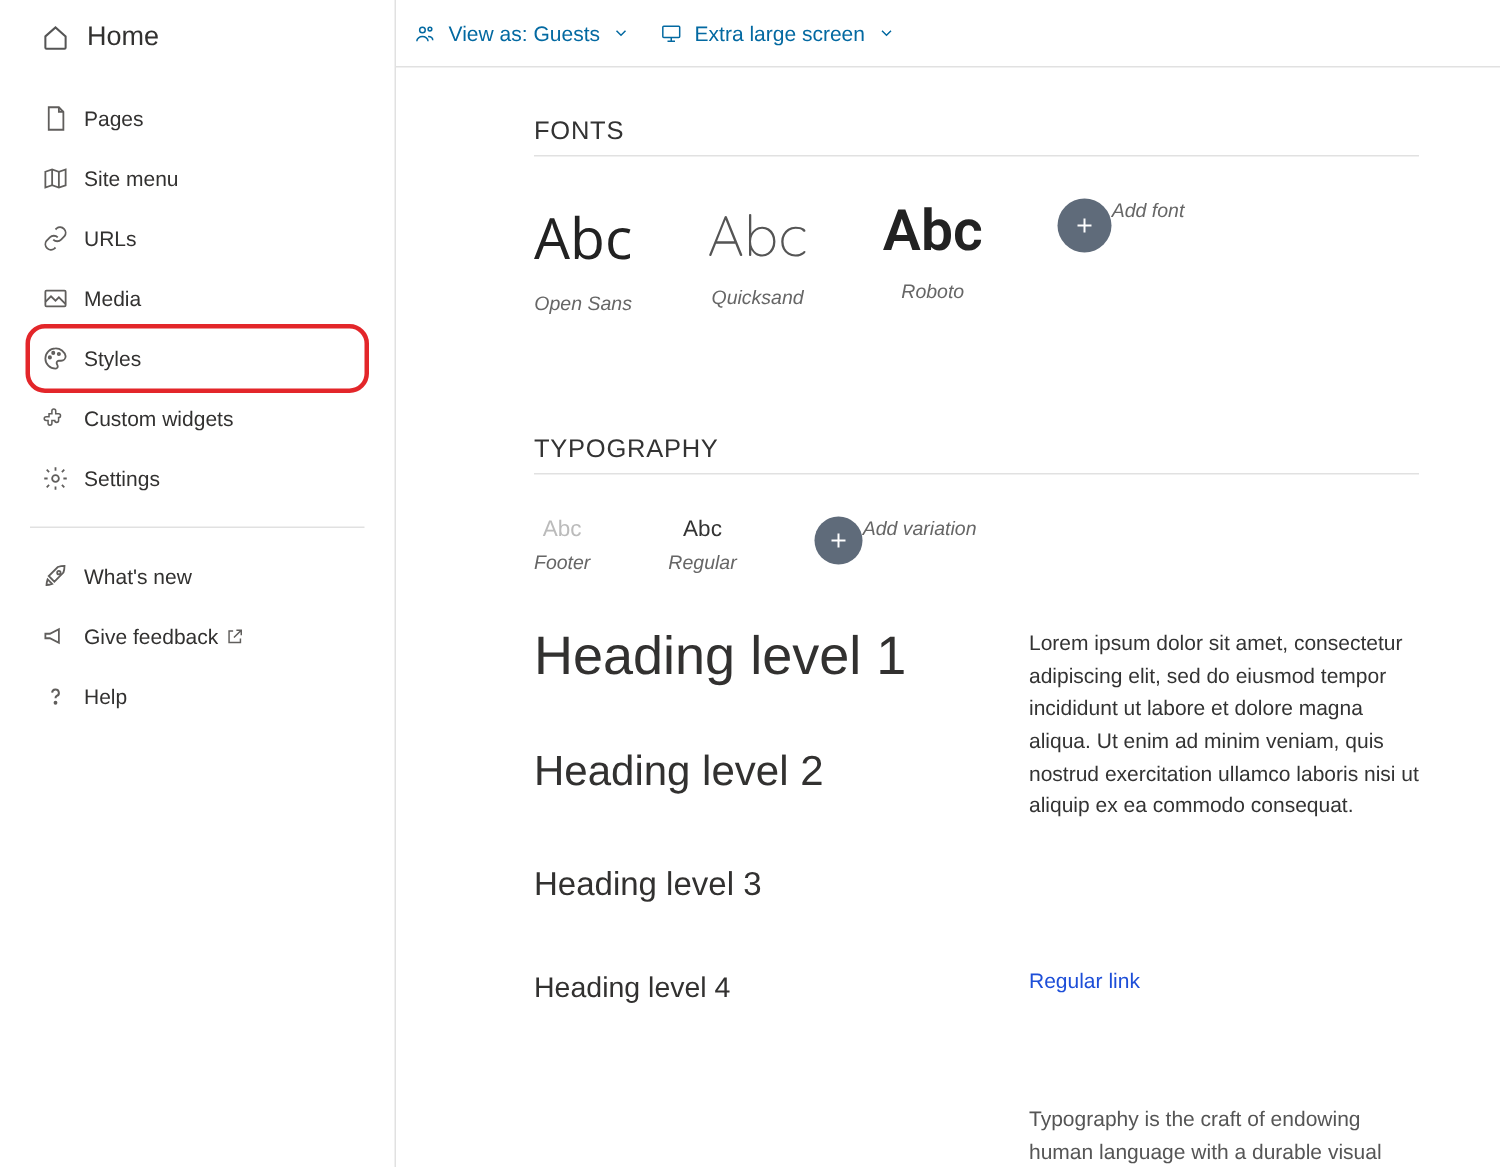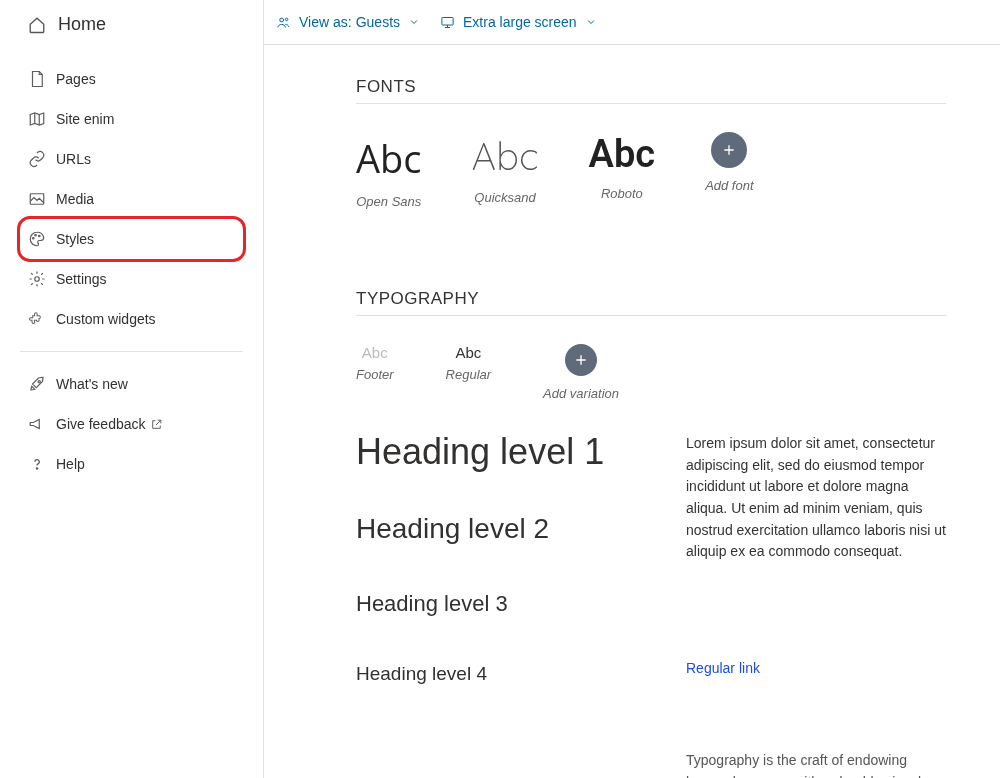--- a/index.html
+++ b/index.html
@@ -22,21 +22,21 @@
     .content { flex:1; overflow:auto; padding:32px 54px 0 92px; }
     .section-title { font-size:17px; color:#333; margin-bottom:6px; font-weight:400; letter-spacing:0.5px; }
     .section-hr { border:none; border-top:1px solid #e1e1e1; margin-bottom:28px; }
     .font-row { display:flex; align-items:flex-start; gap:50px; }
     .font-card { text-align:center; }
     .font-card .abc { font-size:38px; color:#222; margin-bottom:10px; }
     .font-card .fname { font-style:italic; color:#666; font-size:13px; }
     .f1 { font-family:'Open Sans','Segoe UI',sans-serif; }
     .f2 { font-family:'Quicksand','Segoe UI Light',sans-serif; font-weight:300; color:#555 !important; }
     .f3 { font-family:'Roboto','Segoe UI',sans-serif; font-weight:600; }
-    .addbtn { display:flex; flex-direction:column; align-items:center; }
+    .addbtn { display:flex; flex-direction:row; }
     .plus-circle { width:36px; height:36px; border-radius:50%; background:#5f6b7a; color:#fff; display:flex; align-items:center; justify-content:center; font-size:20px; margin-bottom:10px; cursor:pointer; }
     .plus-circle svg { width:16px; height:16px; }
     .add-label { font-style:italic; color:#666; font-size:13px; }
     .typo-section { margin-top:80px; }
     .typo-variants { display:flex; align-items:flex-start; gap:52px; margin-top:8px; margin-bottom:30px; }
     .variant { text-align:center; }
     .variant .abc2 { font-size:15px; color:#333; margin-bottom:6px; }
     .variant.dim .abc2 { color:#bbb; }
     .variant .vname { font-style:italic; color:#666; font-size:13px; }
     .addvar .plus-circle { width:32px; height:32px; }
@@ -76,21 +76,21 @@
           </span>
         <span>Pages</span>
       </li>
       <li class="sb-item">
         <span class="icon">
             <svg viewBox="0 0 24 24" fill="none" stroke="currentColor" stroke-width="1.6">
               <path d="M3 6l6-2 6 2 6-2v14l-6 2-6-2-6 2z"></path>
               <path d="M9 4v14M15 6v14"></path>
             </svg>
           </span>
-        <span>Site enim</span>
+        <span>Site menu</span>
       </li>
       <li class="sb-item">
         <span class="icon">
             <svg viewBox="0 0 24 24" fill="none" stroke="currentColor" stroke-width="1.6">
               <path d="M10 13a5 5 0 0 0 7 0l3-3a5 5 0 0 0-7-7l-1 1"></path>
               <path d="M14 11a5 5 0 0 0-7 0l-3 3a5 5 0 0 0 7 7l1-1"></path>
             </svg>
           </span>
         <span>URLs</span>
       </li>
@@ -110,33 +110,33 @@
               <circle cx="7" cy="11" r="1"></circle>
               <circle cx="10" cy="7" r="1"></circle>
               <circle cx="15" cy="8" r="1"></circle>
             </svg>
           </span>
         <span>Styles</span>
       </li>
       <li class="sb-item">
         <span class="icon">
             <svg viewBox="0 0 24 24" fill="none" stroke="currentColor" stroke-width="1.6">
+              <path d="M5 8h3V5a2 2 0 1 1 4 0v3h3a2 2 0 1 1 0 4v3a2 2 0 1 1-4 0h-3v3a2 2 0 1 1-4 0v-3H2a2 2 0 1 1 0-4h3z" transform="translate(2,1) scale(0.85)"></path>
+            </svg>
+          </span>
+        <span>Custom widgets</span>
+      </li>
+      <li class="sb-item">
+        <span class="icon">
+            <svg viewBox="0 0 24 24" fill="none" stroke="currentColor" stroke-width="1.6">
               <circle cx="12" cy="12" r="3"></circle>
               <path d="M12 2v3M12 19v3M4.2 4.2l2.1 2.1M17.7 17.7l2.1 2.1M2 12h3M19 12h3M4.2 19.8l2.1-2.1M17.7 6.3l2.1-2.1"></path>
             </svg>
           </span>
         <span>Settings</span>
-      </li>
-      <li class="sb-item">
-        <span class="icon">
-            <svg viewBox="0 0 24 24" fill="none" stroke="currentColor" stroke-width="1.6">
-              <path d="M5 8h3V5a2 2 0 1 1 4 0v3h3a2 2 0 1 1 0 4v3a2 2 0 1 1-4 0h-3v3a2 2 0 1 1-4 0v-3H2a2 2 0 1 1 0-4h3z" transform="translate(2,1) scale(0.85)"></path>
-            </svg>
-          </span>
-        <span>Custom widgets</span>
       </li>
     </ul>
 
     <hr class="sb-divider">
 
     <ul class="sb-list">
       <li class="sb-item">
         <span class="icon">
             <svg viewBox="0 0 24 24" fill="none" stroke="currentColor" stroke-width="1.6">
               <path d="M5 15c-1 3-1 5-1 5s2 0 5-1l-4-4zM14 4c3-1 6-1 6-1s0 3-1 6l-8 8-5-5 8-8z"></path>

